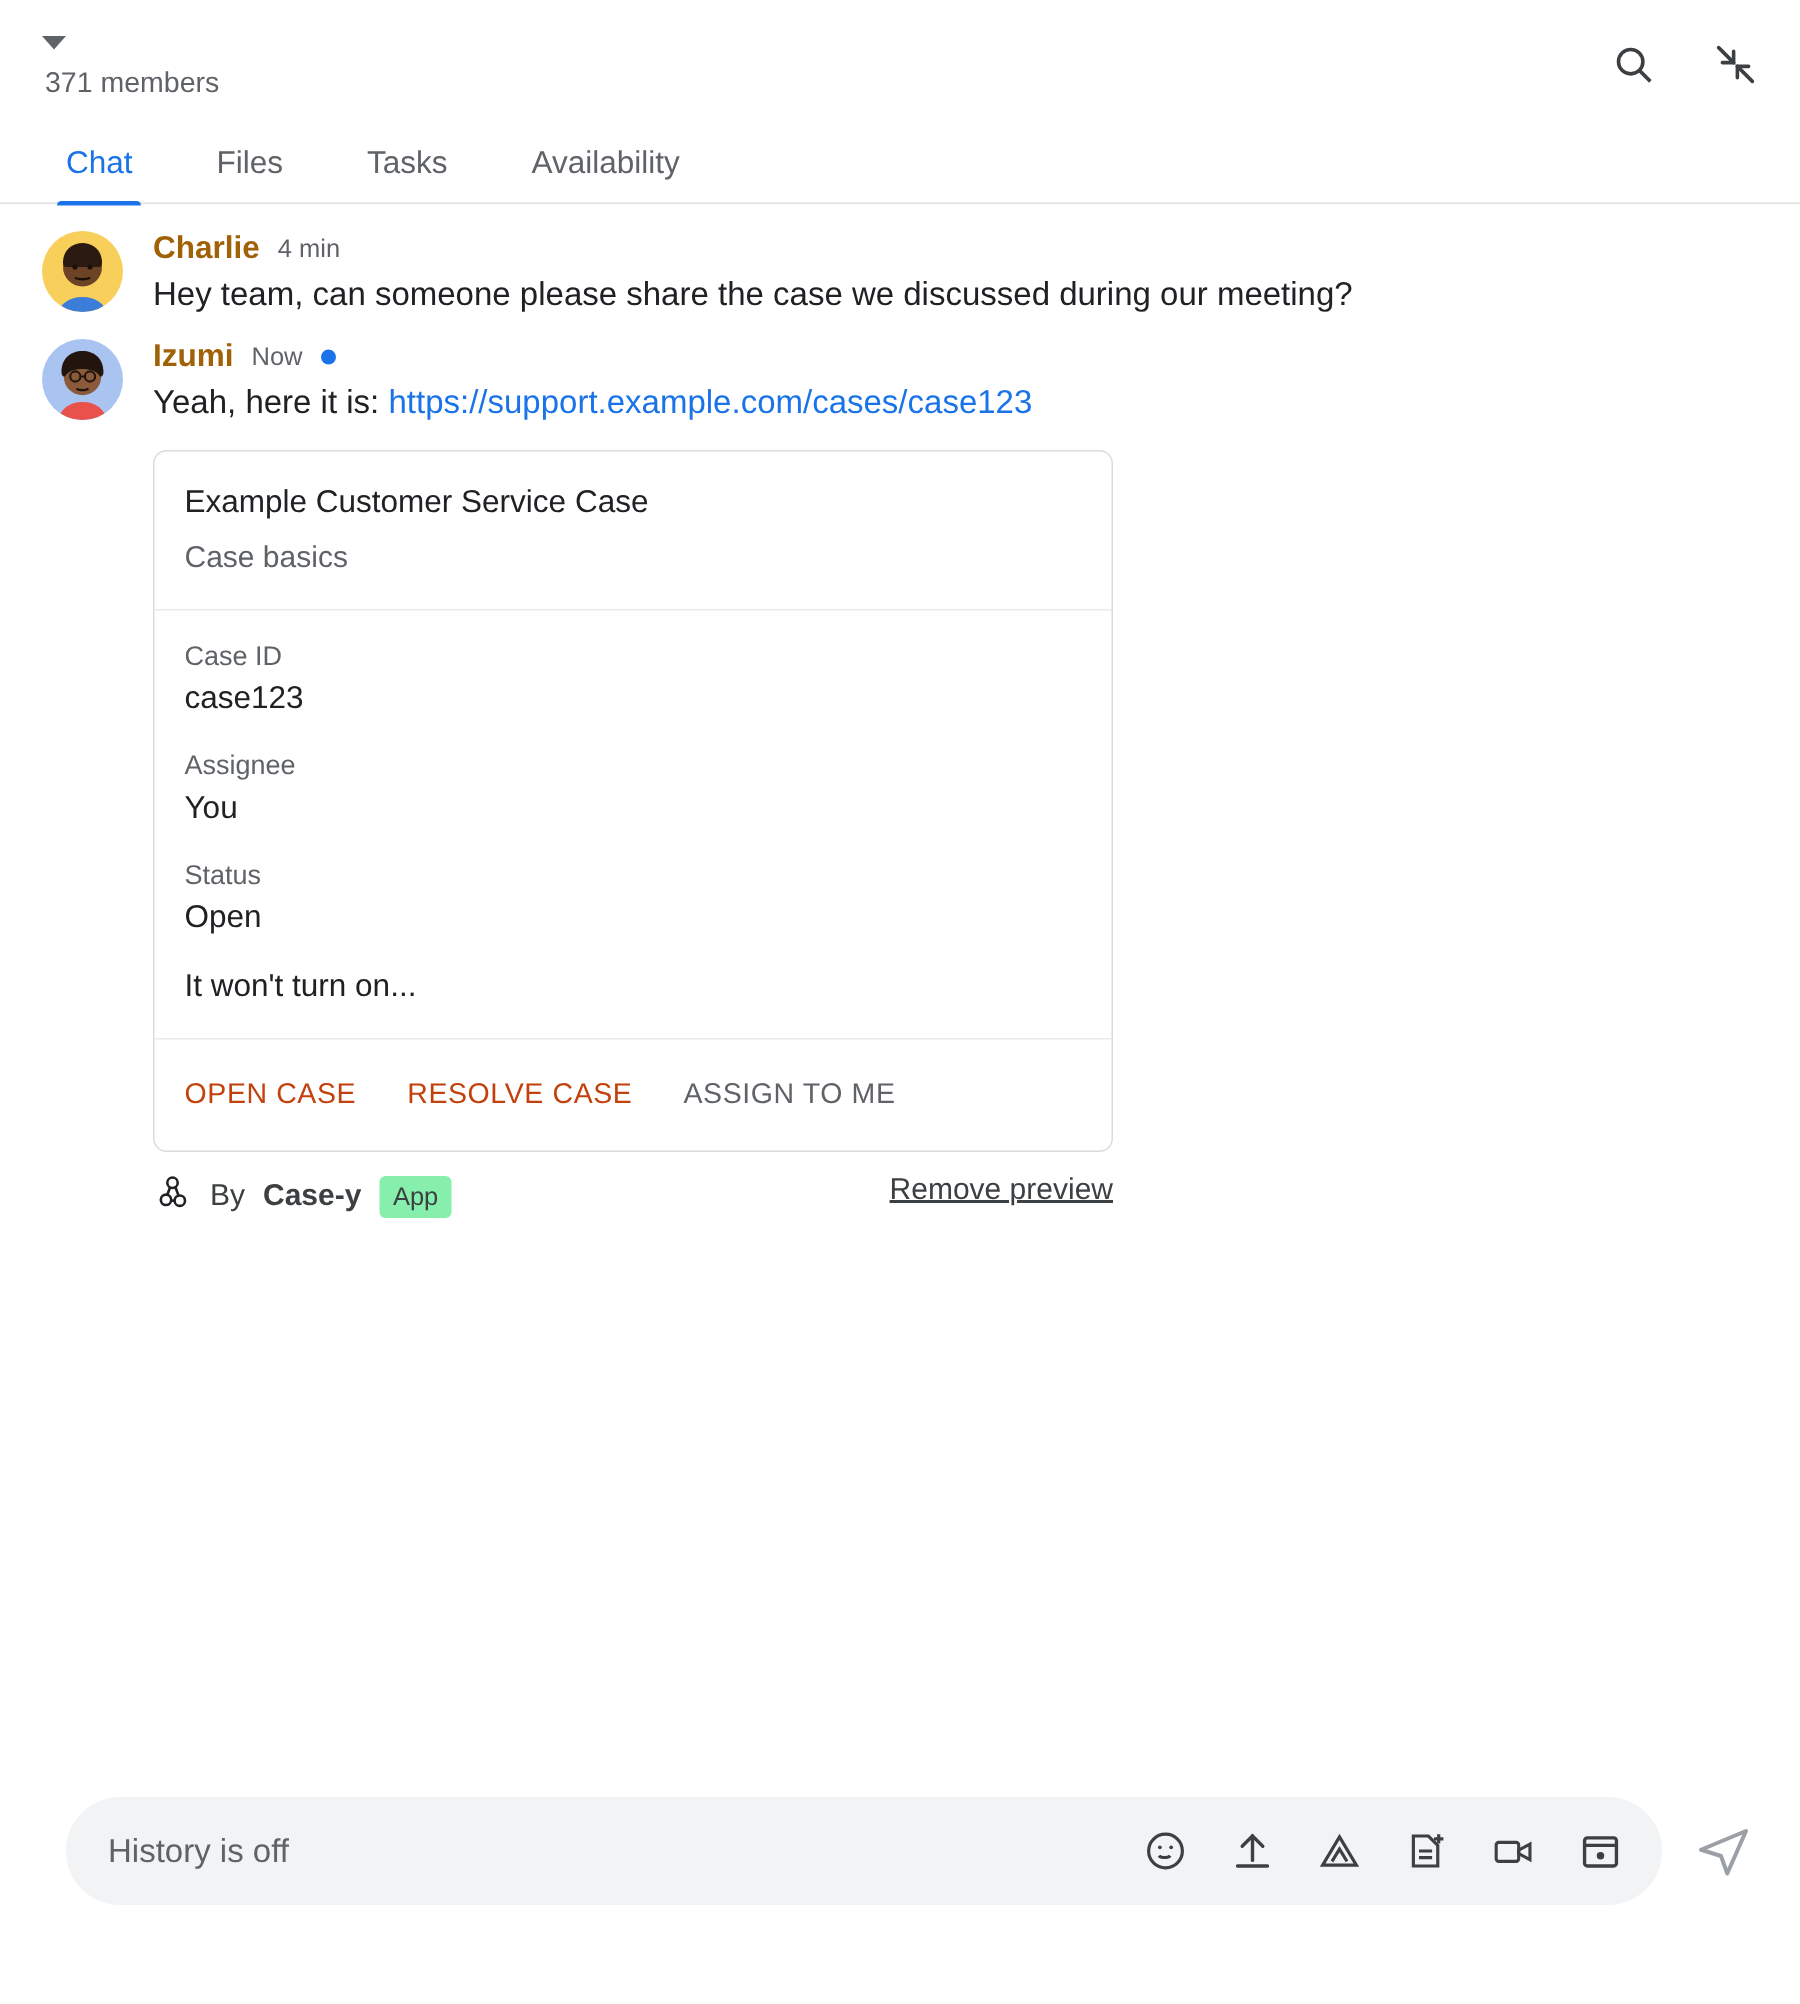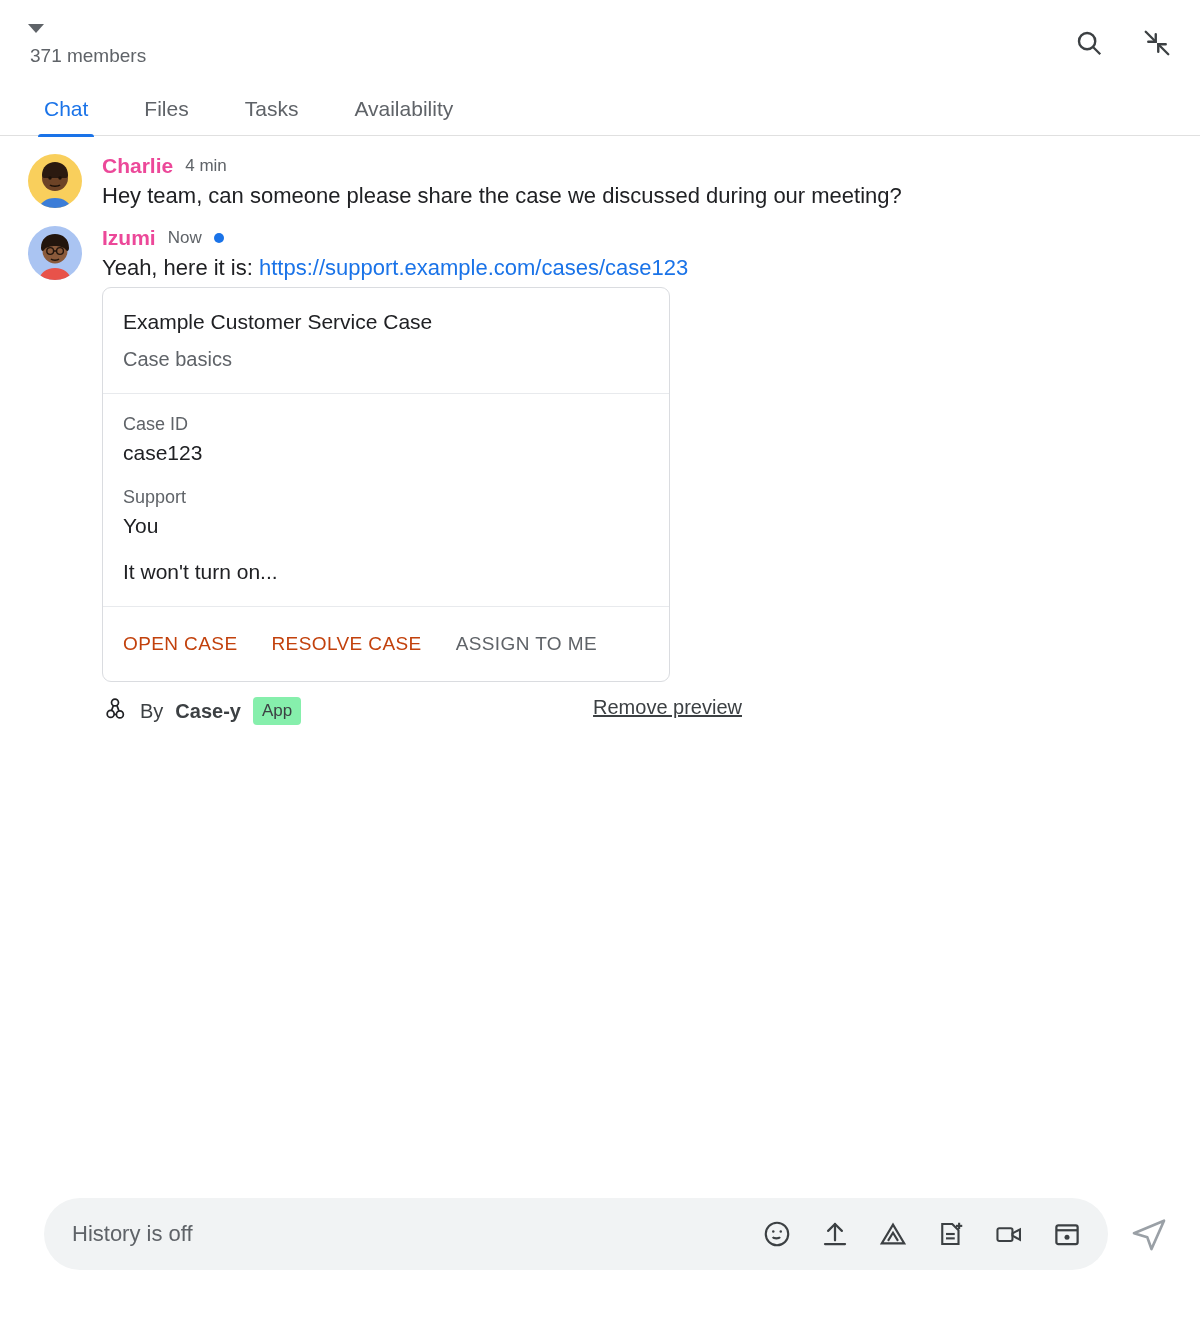--- a/index.html
+++ b/index.html
@@ -113,21 +113,21 @@
   .msg-body { flex: 1; min-width: 0; }
   .msg-meta {
     display: flex;
     align-items: center;
     gap: 12px;
     margin-bottom: 2px;
   }
   .msg-author {
     font-size: 21px;
     font-weight: bold;
-    color: #ec4899;
+    color: #a16207;
   }
   .msg-time {
     font-size: 17px;
     color: #5f6368;
   }
   .unread-dot {
     width: 10px;
     height: 10px;
     border-radius: 50%;
     background: #1a73e8;
@@ -139,22 +139,22 @@
     color: #202124;
     max-width: 900px;
   }
   .msg-text a {
     color: #1a73e8;
     text-decoration: none;
   }
 
   
   .card {
-    margin-top: 3px;
-    width: 568px;
+    margin-top: 16px;
+    width: 640px;
     border: 1px solid #dadce0;
     border-radius: 9px;
     background: #fff;
   }
   .card-head {
     padding: 22px 20px 22px 20px;
     border-bottom: 1px solid #e8eaed;
   }
   .card-title {
     font-size: 21px;
@@ -348,22 +348,26 @@
         <div class="card-head">
           <div class="card-title">Example Customer Service Case</div>
           <div class="card-subtitle">Case basics</div>
         </div>
         <div class="card-fields">
           <div class="field">
             <div class="field-label">Case ID</div>
             <div class="field-value">case123</div>
           </div>
           <div class="field">
-            <div class="field-label">Support</div>
+            <div class="field-label">Assignee</div>
             <div class="field-value">You</div>
+          </div>
+          <div class="field">
+            <div class="field-label">Status</div>
+            <div class="field-value">Open</div>
           </div>
           <div class="field">
             <div class="field-value">It won't turn on...</div>
           </div>
         </div>
         <div class="card-actions">
           <div class="card-btn">Open case</div>
           <div class="card-btn">Resolve case</div>
           <div class="card-btn muted">Assign to me</div>
         </div>

